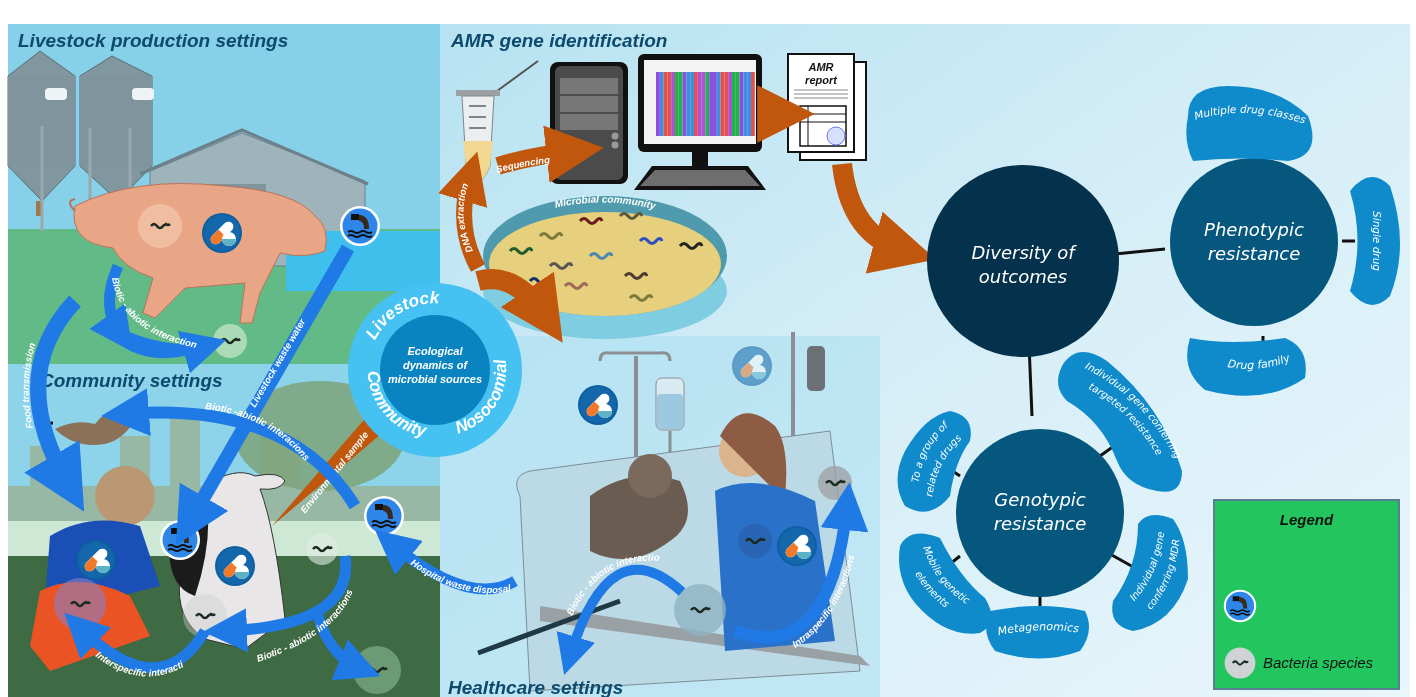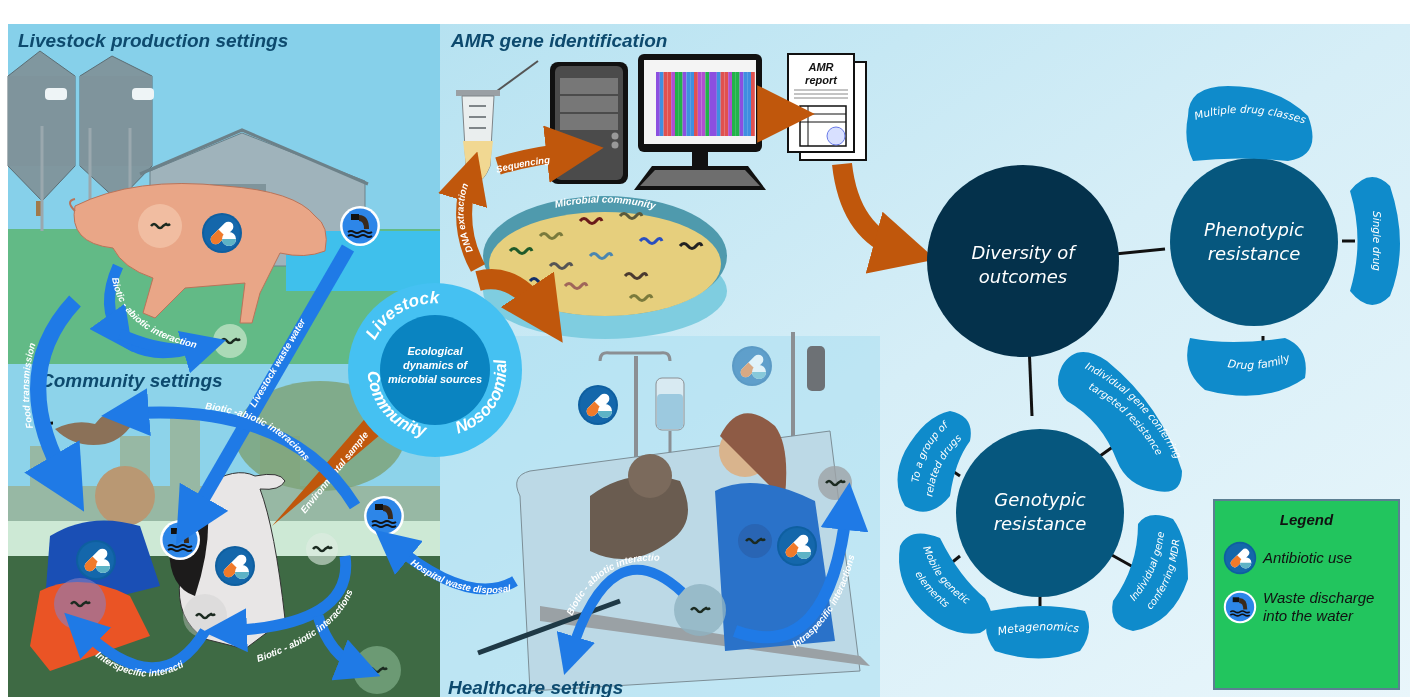--- a/index.html
+++ b/index.html
@@ -408,26 +408,26 @@
     <path id="g5a" d="M918,475 Q920,430 955,405" fill="none"></path>
     <path id="g5b" d="M932,485 Q935,445 965,420" fill="none"></path>
     <text font-size="10" fill="#fff" class="dv"><textPath href="#g5a" startOffset="50%" text-anchor="middle">To a group of</textPath></text>
     <text font-size="10" fill="#fff" class="dv"><textPath href="#g5b" startOffset="50%" text-anchor="middle">related drugs</textPath></text>
   </g>
 </svg>
 
 
 <div class="legend">
   <div class="legend-title">Legend</div>
-  <div class="legend-row" style="top:40px;">
-    <svg class="ic" viewBox="-21 -21 42 42">
-          <use href="#pillIcon"></use>
-        </svg>
-    <span class="lbl">Antibiotic use</span>
-  </div>
   <div class="legend-row" style="top:88px;">
     <svg class="ic" viewBox="-21 -21 42 42">
           <use href="#wasteIcon"></use>
         </svg>
-    <span class="lbl" style="width:130px;">Waste discharge into the water</span>
+  </div>
+  <div class="legend-row" style="top:145px;">
+    <svg class="ic" viewBox="-21 -21 42 42">
+      <circle r="19" fill="#cfd3d6"></circle>
+          <use href="#bactIcon"></use>
+    </svg>
+    <span class="lbl">Bacteria species</span>
   </div>
 </div>
 </div>
 
 </body></html>

